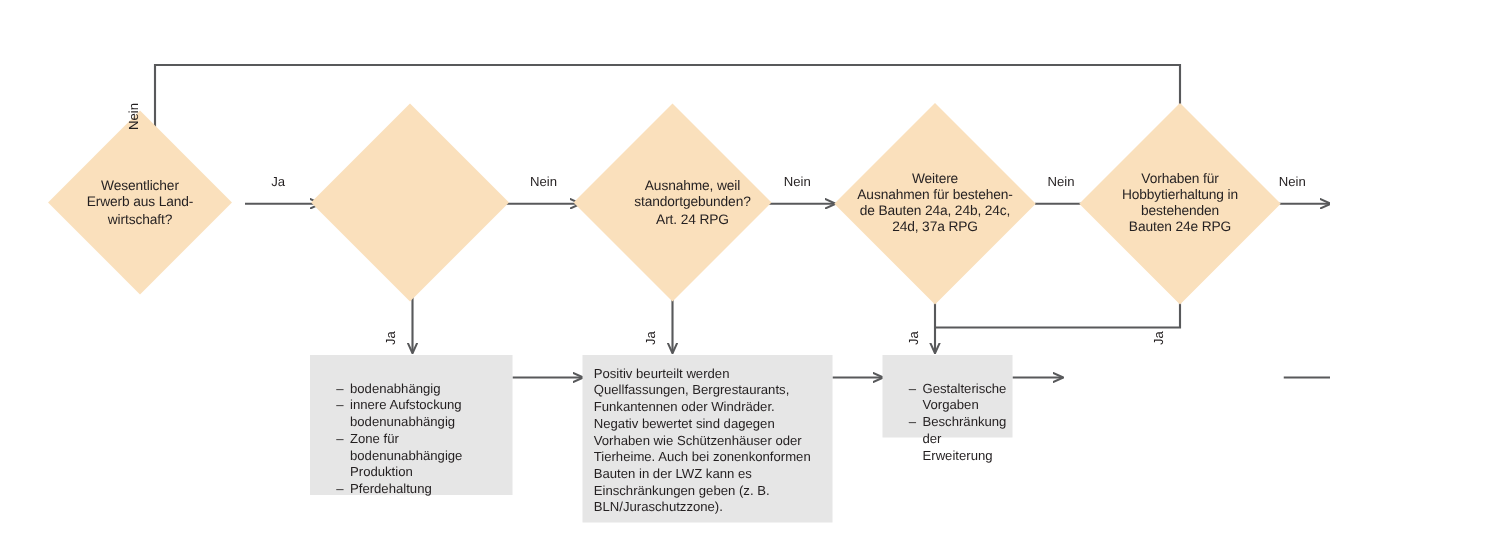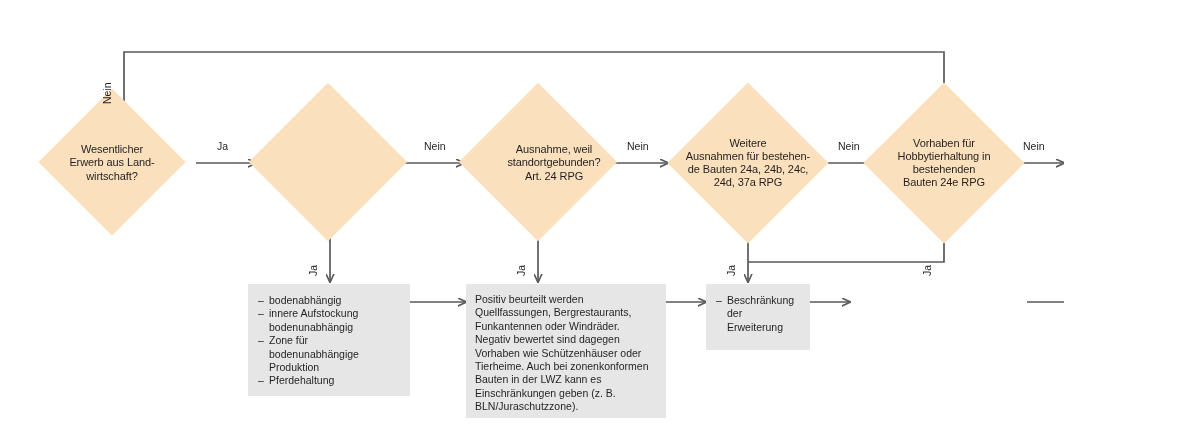--- a/index.html
+++ b/index.html
@@ -72,21 +72,21 @@
     position: absolute;
     background: #e6e6e6;
     font-size: 10.5px;
     line-height: 13.4px;
     color: #231f20;
     box-sizing: border-box;
     padding: 9px 10px 9px 9px;
   }
   .graybox ul {
     list-style: none;
-    margin: 1px;
+    margin: 12px;
     padding: 0;
   }
   .graybox li {
     position: relative;
     padding-left: 11px;
     margin: 0;
   }
   .graybox li::before {
     content: "–";
     position: absolute;
@@ -200,20 +200,21 @@
       <li>Pferdehaltung</li>
     </ul>
   </div>
 
   <div class="graybox" style="left:466px; top:284px; width:200px; height:134px;">
     <p>Positiv beurteilt werden Quellfassungen, Bergrestaurants, Funkantennen oder Windräder. Negativ bewertet sind dagegen Vorhaben wie Schützenhäuser oder Tierheime. Auch bei zonenkonformen Bauten in der LWZ kann es Einschränkungen geben (z. B. BLN/Juraschutzzone).</p>
   </div>
 
   <div class="graybox" style="left:706px; top:284px; width:104px; height:66px;">
     <ul>
+      <li>Gestalterische Vorgaben</li>
       <li>Beschränkung der Erweiterung</li>
     </ul>
   </div>
 
 
   <div class="edge-label vert" style="left:113px; top:92px;">
     <span>Nein</span>
   </div>
 
   <div class="edge-label" style="left:217px; top:140px;">

